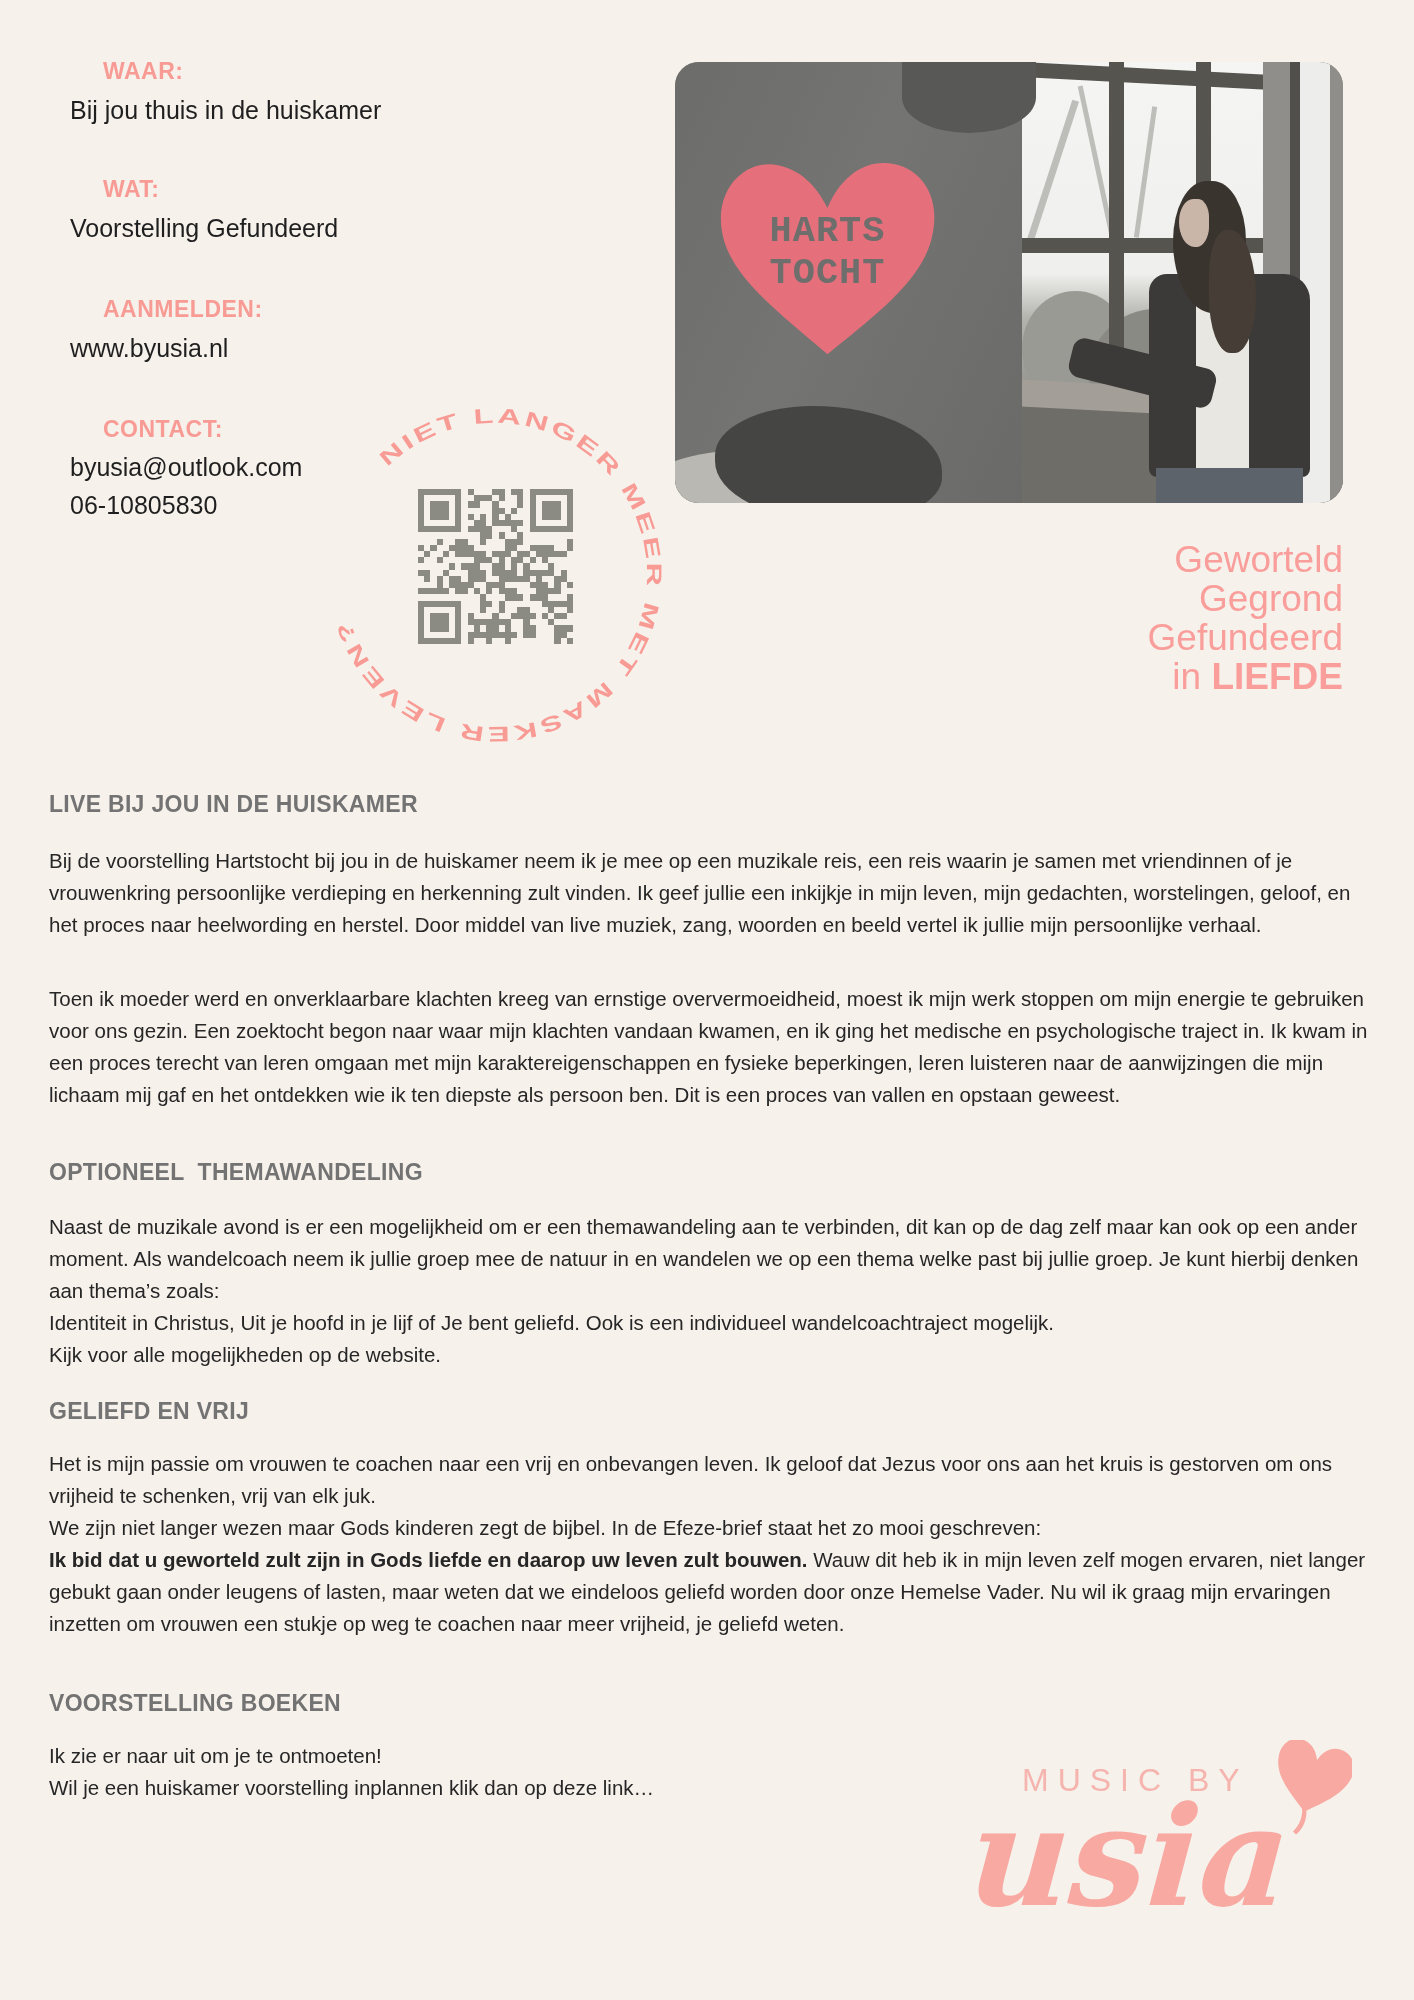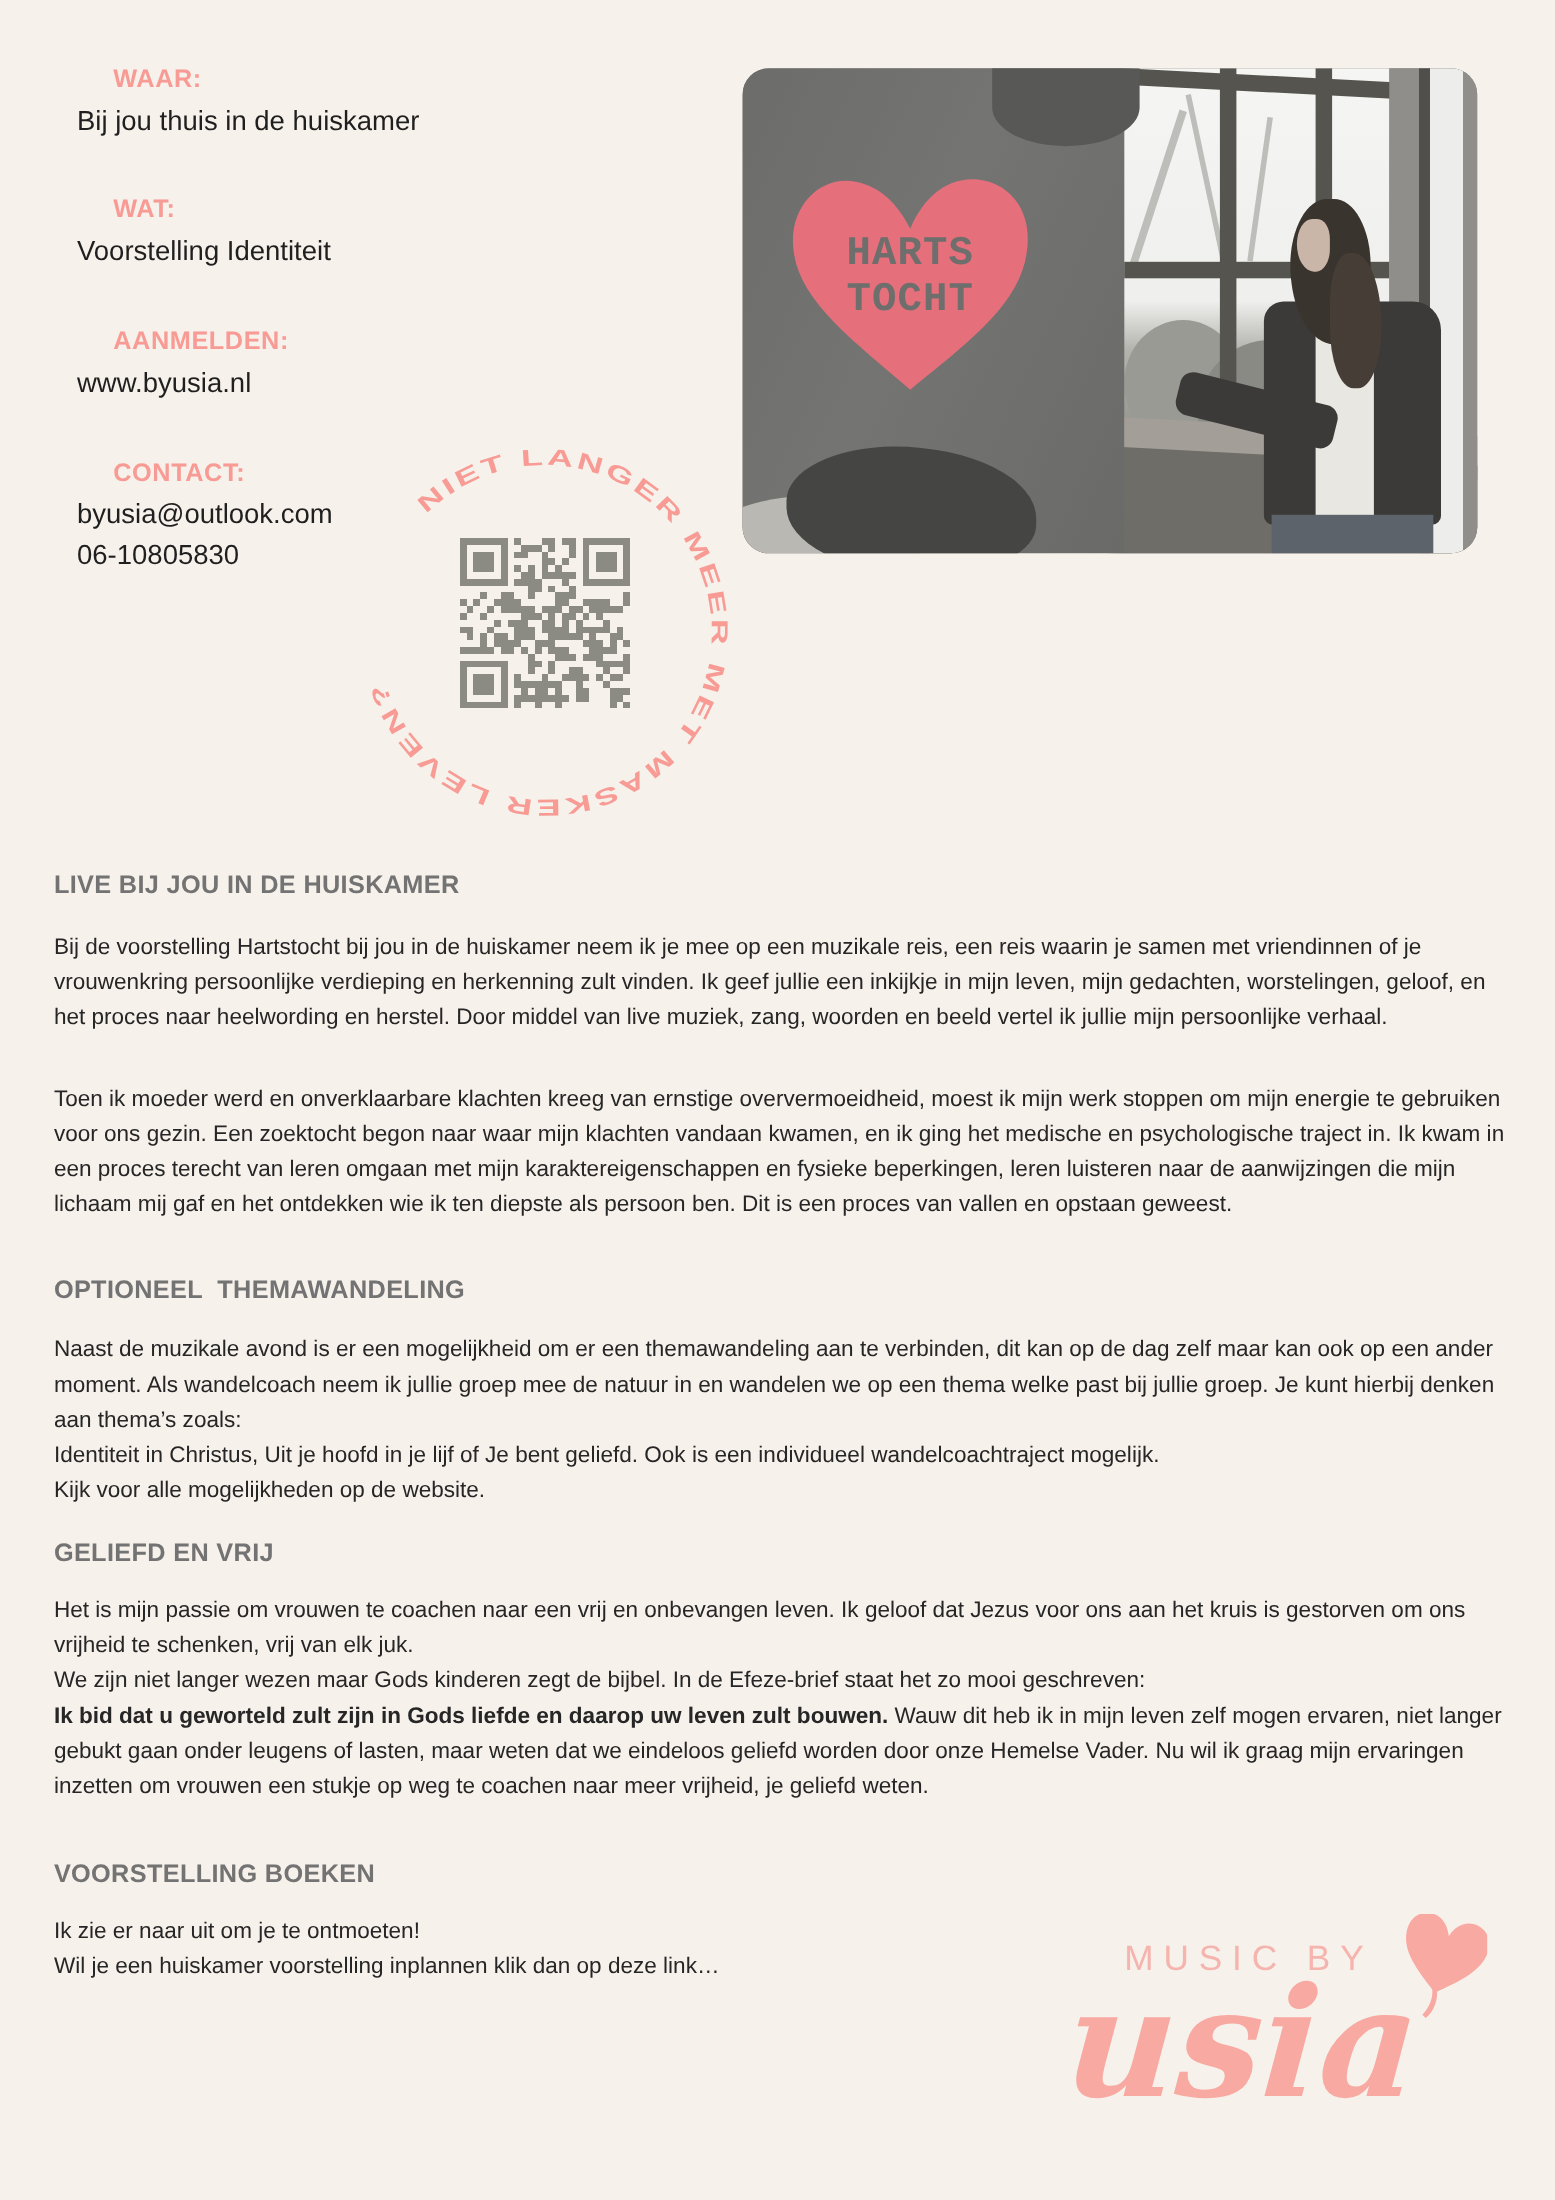--- a/index.html
+++ b/index.html
@@ -103,21 +103,21 @@
 </style>
 </head>
 <body>
 
 <div class="page">
 
   <div class="abs info-label" style="left:71px;top:58px;">WAAR:</div>
   <div class="abs info-value" style="left:70px;top:96px;">Bij jou thuis in de huiskamer</div>
 
   <div class="abs info-label" style="left:71px;top:176px;">WAT:</div>
-  <div class="abs info-value" style="left:70px;top:214px;">Voorstelling Identiteit</div>
+  <div class="abs info-value" style="left:70px;top:214px;">Voorstelling Gefundeerd</div>
 
   <div class="abs info-label" style="left:71px;top:296px;">AANMELDEN:</div>
   <div class="abs info-value" style="left:70px;top:334px;">www.byusia.nl</div>
 
   <div class="abs info-label" style="left:71px;top:416px;">CONTACT:</div>
   <div class="abs info-value" style="left:70px;top:453px;">byusia@outlook.com</div>
   <div class="abs info-value" style="left:70px;top:491px;">06-10805830</div>
 
   <svg class="abs ring-text" style="left:315px;top:395px;" width="360" height="360" viewBox="0 0 360 360">
     <defs>
@@ -175,20 +175,26 @@
 
     <div class="heart-logo">
       <svg width="225" height="210" viewBox="0 0 100 92">
         <path fill="#e5707c" d="M50 91 C28 72 6 56 3 36 C0 17 14 4 28 7 C38 9 45 16 50 26 C55 14 64 6 75 6 C89 6 100 18 97 36 C94 57 72 73 50 91 Z"></path>
       </svg>
       <div class="logo-line l1">HARTS</div>
       <div class="logo-line l2">TOCHT</div>
     </div>
   </div>
 
+  <div class="abs tagline">
+    <div>Geworteld</div>
+    <div>Gegrond</div>
+    <div>Gefundeerd</div>
+    <div><span>in </span><span class="bold">LIEFDE</span></div>
+  </div>
 
   <div class="abs section-heading" style="top:791px;">LIVE BIJ JOU IN DE HUISKAMER</div>
   <div class="abs body-text" style="top:845px;">
     <p>Bij de voorstelling Hartstocht bij jou in de huiskamer neem ik je mee op een muzikale reis, een reis waarin je samen met vriendinnen of je vrouwenkring persoonlijke verdieping en herkenning zult vinden. Ik geef jullie een inkijkje in mijn leven, mijn gedachten, worstelingen, geloof, en het proces naar heelwording en herstel. Door middel van live muziek, zang, woorden en beeld vertel ik jullie mijn persoonlijke verhaal.</p>
   </div>
   <div class="abs body-text" style="top:983px;">
     <p>Toen ik moeder werd en onverklaarbare klachten kreeg van ernstige oververmoeidheid, moest ik mijn werk stoppen om mijn energie te gebruiken voor ons gezin. Een zoektocht begon naar waar mijn klachten vandaan kwamen, en ik ging het medische en psychologische traject in. Ik kwam in een proces terecht van leren omgaan met mijn karaktereigenschappen en fysieke beperkingen, leren luisteren naar de aanwijzingen die mijn lichaam mij gaf en het ontdekken wie ik ten diepste als persoon ben. Dit is een proces van vallen en opstaan geweest.</p>
   </div>
 
   <div class="abs section-heading" style="top:1159px;">OPTIONEEL  THEMAWANDELING</div>

